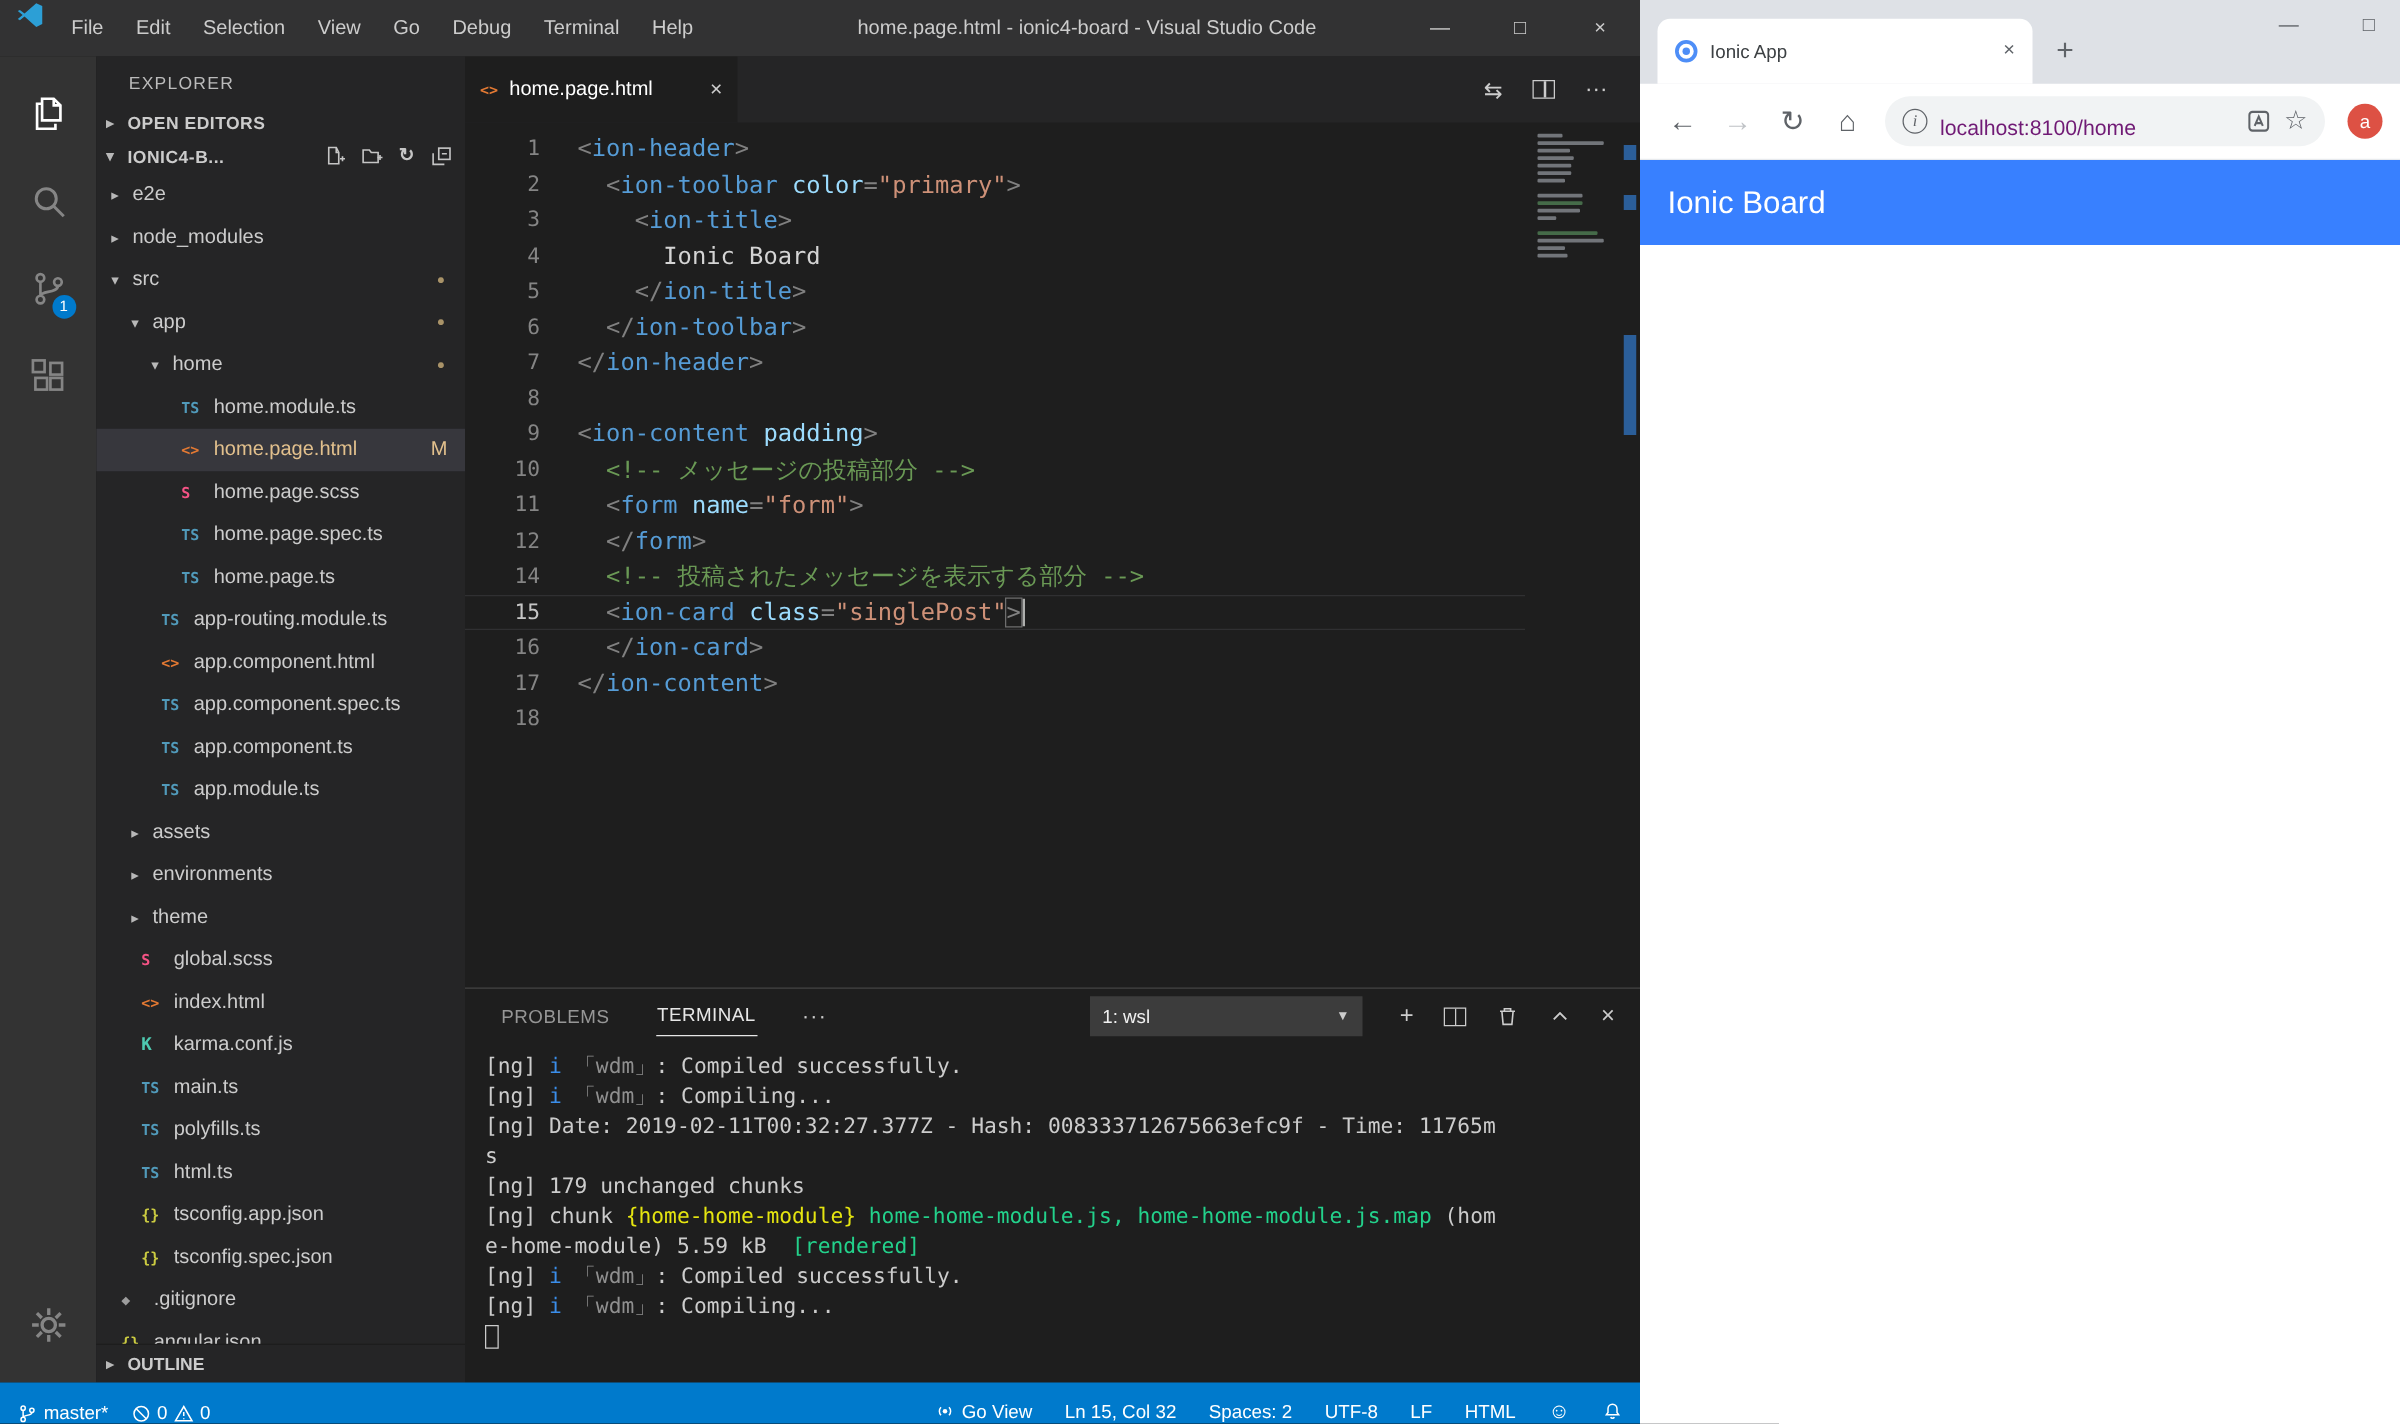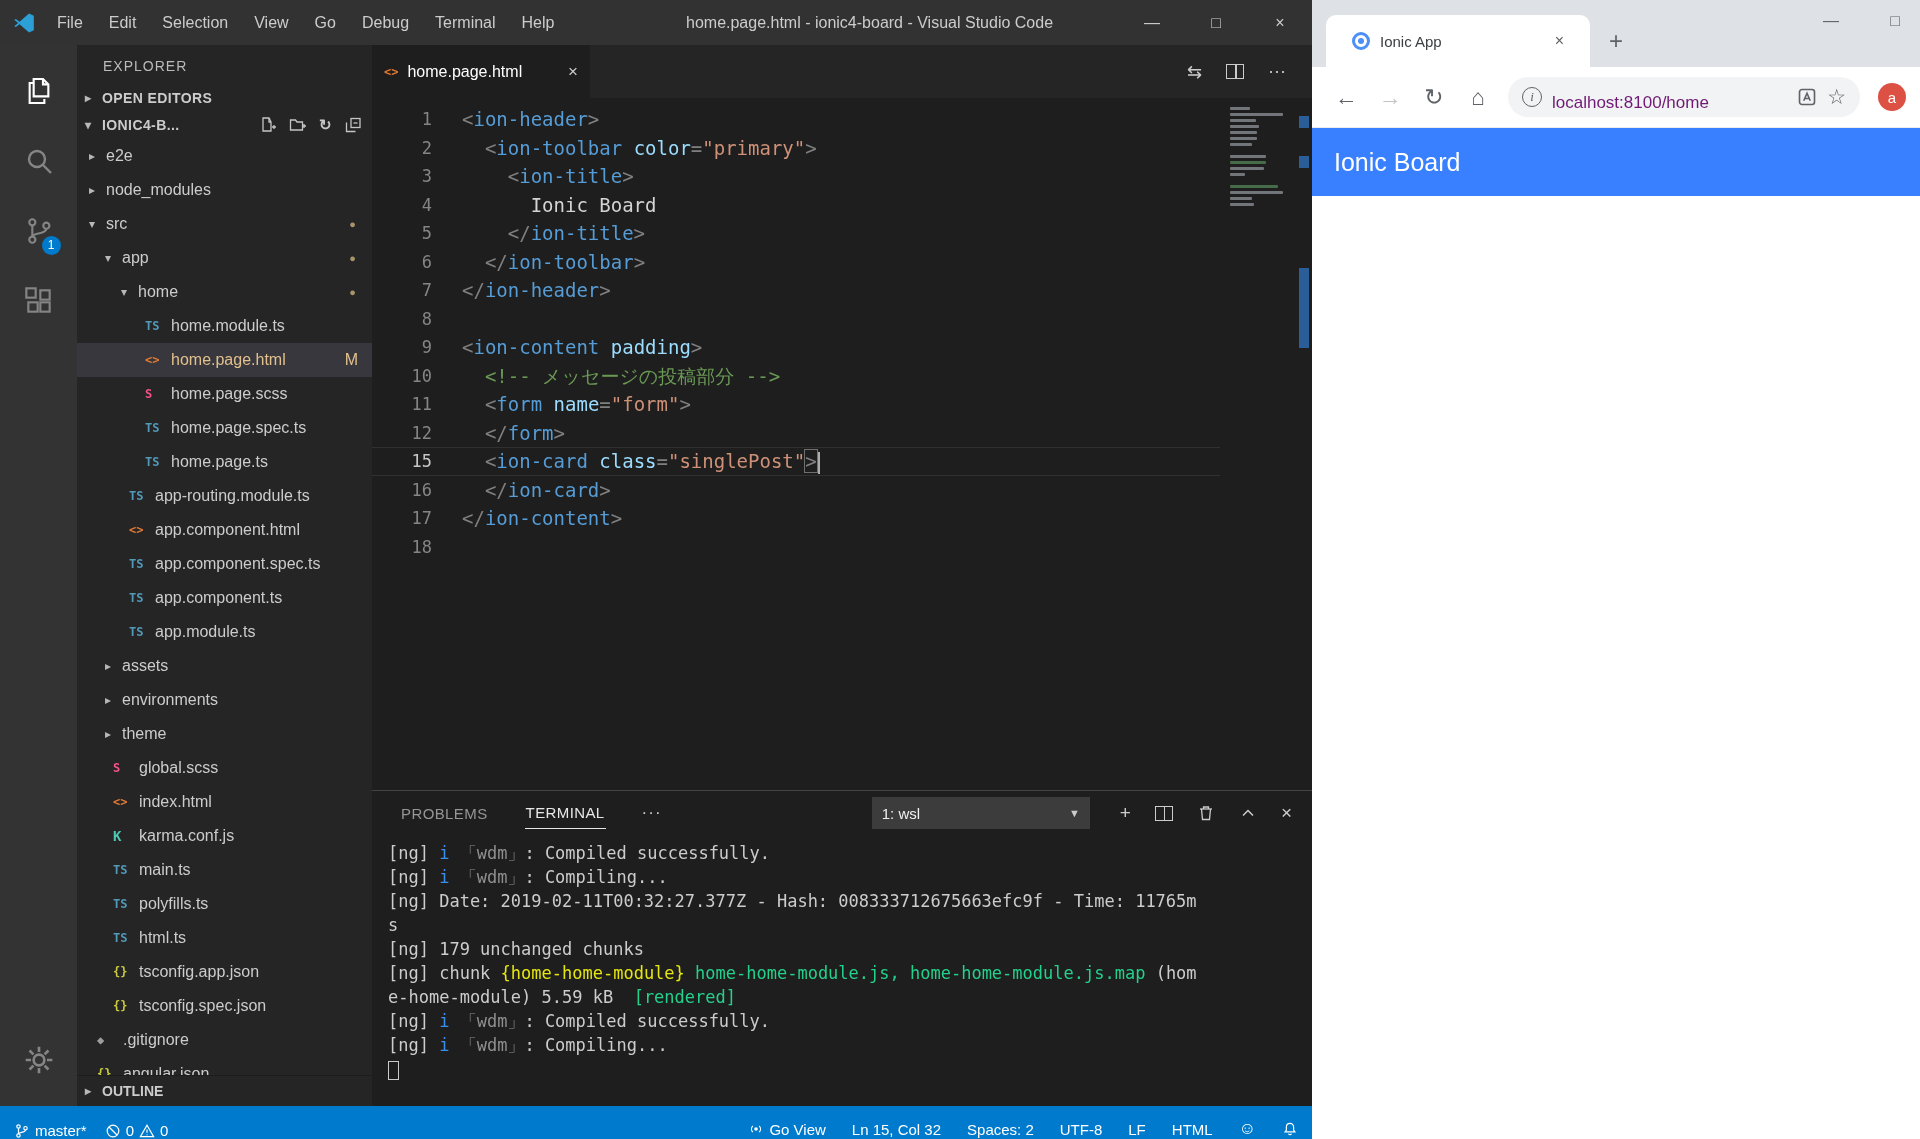--- a/index.html
+++ b/index.html
@@ -5,21 +5,21 @@
   * { box-sizing: border-box; margin: 0; padding: 0; }
   html,body { background:#000; }
   .screen {
     width:1920px; height:1139px; display:flex; overflow:hidden; position:relative;
     font-family:"Liberation Sans", sans-serif;
   }
 
   
   .vscode { width:1312px; flex:0 0 1312px; display:flex; flex-direction:column; background:#1e1e1e; }
 
-  .titlebar { flex:0 0 45px; background:#323233; display:flex; align-items:center; color:#cccccc; font-size:16px; position:relative; }
+  .titlebar { flex:0 0 45px; background:#323233; display:flex; color:#cccccc; font-size:16px; position:relative; }
   .vs-logo { width:24px; height:24px; margin:0 8px 0 12px; }
   .menus { display:flex; }
   .menu-item { padding:0 13px; line-height:45px; cursor:default; }
   .win-title { position:absolute; left:686px; top:0; line-height:45px; white-space:nowrap; color:#cccccc; }
   .win-controls { margin-left:auto; display:flex; height:45px; }
   .wc { width:64px; text-align:center; line-height:45px; font-size:16px; color:#cccccc; }
 
   .vs-main { flex:1; display:flex; min-height:0; }
 
   .activitybar { flex:0 0 77px; background:#333333; display:flex; flex-direction:column; align-items:center; padding-top:14px; }
@@ -93,21 +93,21 @@
   .statusbar { flex:0 0 33px; background:#007acc; color:#ffffff; display:flex; align-items:flex-end; font-size:15px; padding:0 14px; }
   .sb-item { display:flex; align-items:center; gap:5px; margin-right:18px; white-space:nowrap; }
   .sb-item svg { width:16px; height:16px; }
   .sb-right { margin-left:auto; display:flex; align-items:center; gap:26px; }
   .sb-right .sb-item { margin-right:0; }
   .smiley { font-size:17px; }
 
   
   .browser { flex:1; display:flex; flex-direction:column; background:#dee1e6; min-width:0; }
   .tabstrip { flex:0 0 67px; display:flex; align-items:flex-end; padding-left:14px; position:relative; }
-  .btab { width:264px; height:52px; background:#ffffff; border-radius:10px 10px 0 0; display:flex; align-items:center; padding:0 26px; gap:10px; font-size:15px; color:#3c4043; }
+  .btab { width:300px; height:52px; background:#ffffff; border-radius:10px 10px 0 0; display:flex; align-items:center; padding:0 14px; gap:10px; font-size:15px; color:#3c4043; }
   .btab-title { flex:1; overflow:hidden; white-space:nowrap; }
   .btab-close { color:#5f6368; font-size:16px; }
   .favicon { width:18px; height:18px; flex:0 0 18px; border:3px solid #4e8ef7; border-radius:50%; position:relative; }
   .favicon::after { content:""; position:absolute; left:3px; top:3px; width:6px; height:6px; background:#4e8ef7; border-radius:50%; }
   .newtab { width:36px; height:36px; margin:0 0 8px 8px; display:flex; align-items:center; justify-content:center; font-size:24px; color:#5f6368; }
   .bwin-controls { position:absolute; right:10px; top:12px; display:flex; gap:34px; color:#5f6368; font-size:16px; }
   .bwc { width:30px; text-align:center; }
 
   .btoolbar { flex:0 0 61px; background:#ffffff; display:flex; align-items:center; padding:0 14px; gap:4px; border-bottom:1px solid #e8eaed; }
   .nav-btn { width:40px; height:40px; flex:0 0 40px; display:flex; align-items:center; justify-content:center; font-size:23px; color:#5f6368; }
@@ -364,20 +364,21 @@
               <div class="code-line"><span class="ln">3</span><span class="ltext"><span class="pl">    </span><span class="pu">&lt;</span><span class="tg">ion-title</span><span class="pu">&gt;</span></span></div>
               <div class="code-line"><span class="ln">4</span><span class="ltext"><span class="pl">      Ionic Board</span></span></div>
               <div class="code-line"><span class="ln">5</span><span class="ltext"><span class="pl">    </span><span class="pu">&lt;/</span><span class="tg">ion-title</span><span class="pu">&gt;</span></span></div>
               <div class="code-line"><span class="ln">6</span><span class="ltext"><span class="pl">  </span><span class="pu">&lt;/</span><span class="tg">ion-toolbar</span><span class="pu">&gt;</span></span></div>
               <div class="code-line"><span class="ln">7</span><span class="ltext"><span class="pu">&lt;/</span><span class="tg">ion-header</span><span class="pu">&gt;</span></span></div>
               <div class="code-line"><span class="ln">8</span><span class="ltext"></span></div>
               <div class="code-line"><span class="ln">9</span><span class="ltext"><span class="pu">&lt;</span><span class="tg">ion-content</span><span class="pl"> </span><span class="at">padding</span><span class="pu">&gt;</span></span></div>
               <div class="code-line"><span class="ln">10</span><span class="ltext"><span class="pl">  </span><span class="cm">&lt;!-- メッセージの投稿部分 --&gt;</span></span></div>
               <div class="code-line"><span class="ln">11</span><span class="ltext"><span class="pl">  </span><span class="pu">&lt;</span><span class="tg">form</span><span class="pl"> </span><span class="at">name</span><span class="pu">=</span><span class="st">"form"</span><span class="pu">&gt;</span></span></div>
               <div class="code-line"><span class="ln">12</span><span class="ltext"><span class="pl">  </span><span class="pu">&lt;/</span><span class="tg">form</span><span class="pu">&gt;</span></span></div>
+              <div class="code-line"><span class="ln">14</span><span class="ltext"><span class="pl">  </span><span class="cm">&lt;!-- 投稿されたメッセージを表示する部分 --&gt;</span></span></div>
               <div class="code-line current"><span class="ln">15</span><span class="ltext"><span class="pl">  </span><span class="pu">&lt;</span><span class="tg">ion-card</span><span class="pl"> </span><span class="at">class</span><span class="pu">=</span><span class="st">"singlePost"</span><span class="bm">&gt;</span><span class="cursor"></span></span></div>
               <div class="code-line"><span class="ln">16</span><span class="ltext"><span class="pl">  </span><span class="pu">&lt;/</span><span class="tg">ion-card</span><span class="pu">&gt;</span></span></div>
               <div class="code-line"><span class="ln">17</span><span class="ltext"><span class="pu">&lt;/</span><span class="tg">ion-content</span><span class="pu">&gt;</span></span></div>
               <div class="code-line"><span class="ln">18</span><span class="ltext"></span></div>
             </div>
           <div class="minimap" id="minimap">
               <div class="mm-bar" style="width: 20px; background: rgb(114, 117, 122);"></div>
               <div class="mm-bar" style="width: 53px; background: rgb(114, 117, 122);"></div>
               <div class="mm-bar" style="width: 26px; background: rgb(114, 117, 122);"></div>
               <div class="mm-bar" style="width: 29px; background: rgb(114, 117, 122);"></div>

